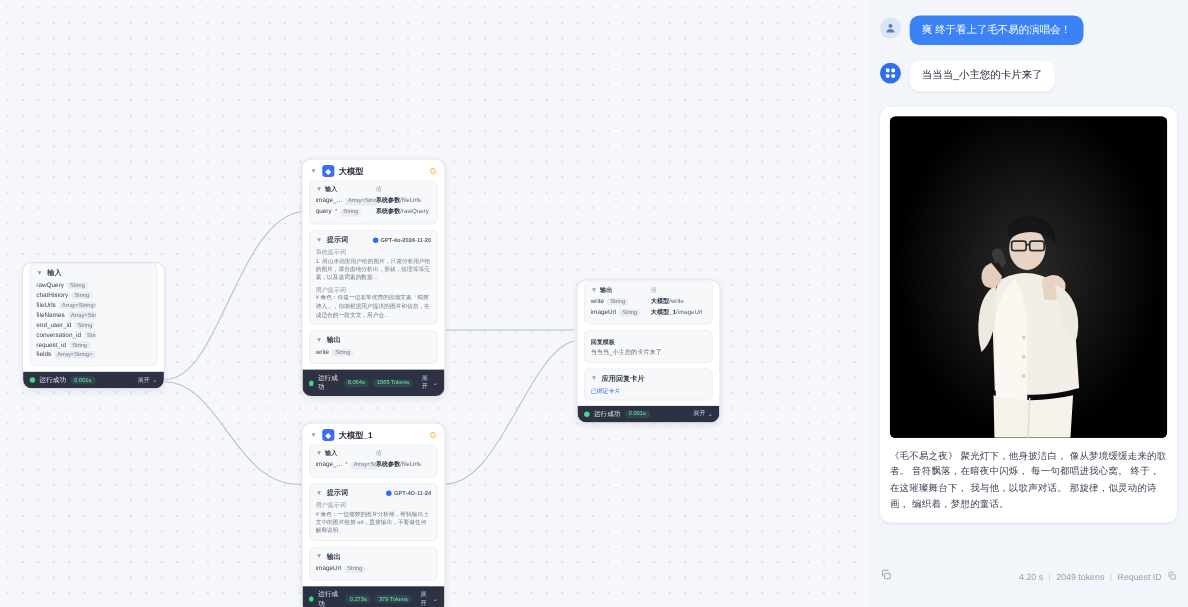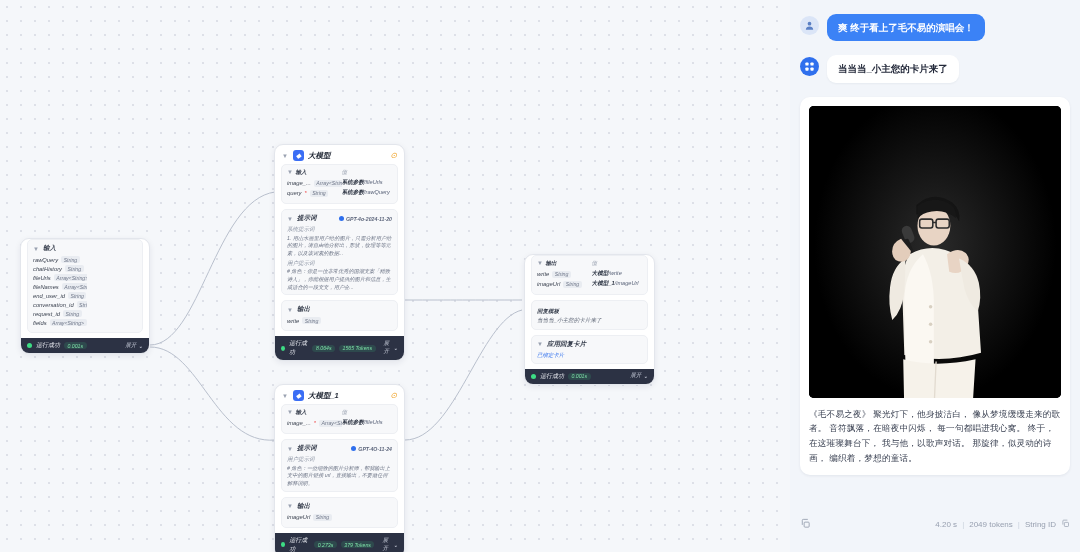--- a/index.html
+++ b/index.html
@@ -23,21 +23,20 @@
   }
   .edges { position: absolute; inset: 0; width: 790px; height: 552px; }
 
   .node {
     position: absolute;
     background: #ffffff;
     border: 1px solid #e3e6ec;
     border-radius: 9px;
     box-shadow: 0 2px 6px rgba(20,30,60,.08);
     overflow: hidden;
-    font-style: italic;
   }
   .node-head {
     display: flex; align-items: center; gap: 4px;
     padding: 5px 7px 3px 7px;
   }
   .caret {
     color: #9aa2b1; font-size: 6px; line-height: 1; margin-right: 1px;
   }
   .nbadge {
     width: 11px; height: 11px; border-radius: 3px;
@@ -108,21 +107,21 @@
   .more { font-size: 5.6px; color: #c6cbd8; display: flex; align-items: center; gap: 2px; }
 
   
   .chat {
     width: 290px; height: 552px;
     background: #f2f5fa;
     display: flex; flex-direction: column;
     padding: 14px 10px 0 10px;
     position: relative;
   }
-  .msg { display: flex; align-items: flex-start; gap: 8px; margin-bottom: 14px; font-weight: bold; }
+  .msg { display: flex; align-items: flex-start; gap: 8px; margin-bottom: 14px; }
   .avatar {
     width: 19px; height: 19px; border-radius: 50%;
     display: flex; align-items: center; justify-content: center;
     flex: 0 0 auto; margin-top: 2px;
   }
   .avatar.user { background: #dbe5f7; color: #5a7fc4; }
   .avatar.bot { background: #2f6fed; color: #fff; }
   .bubble-user {
     background: #3b82f6; color: #fff; font-size: 9.5px;
     border-radius: 9px; padding: 7px 11px; line-height: 1.4;
@@ -489,21 +488,21 @@
         <svg width="11" height="11" viewBox="0 0 24 24" fill="none" stroke="currentColor" stroke-width="2">
             <rect x="9" y="9" width="11" height="11" rx="2"></rect>
             <path d="M5 15V5a2 2 0 0 1 2-2h10"></path>
           </svg>
       </span>
       <span class="foot-meta">
         <span>4.20 s</span>
         <span class="foot-sep">|</span>
         <span>2049 tokens</span>
         <span class="foot-sep">|</span>
-        <span>String ID</span>
+        <span>Request ID</span>
         <span class="copy-ico">
           <svg width="9" height="9" viewBox="0 0 24 24" fill="none" stroke="currentColor" stroke-width="2">
               <rect x="9" y="9" width="11" height="11" rx="2"></rect>
               <path d="M5 15V5a2 2 0 0 1 2-2h10"></path>
             </svg>
         </span>
       </span>
     </div>
   </div>
 </div>

